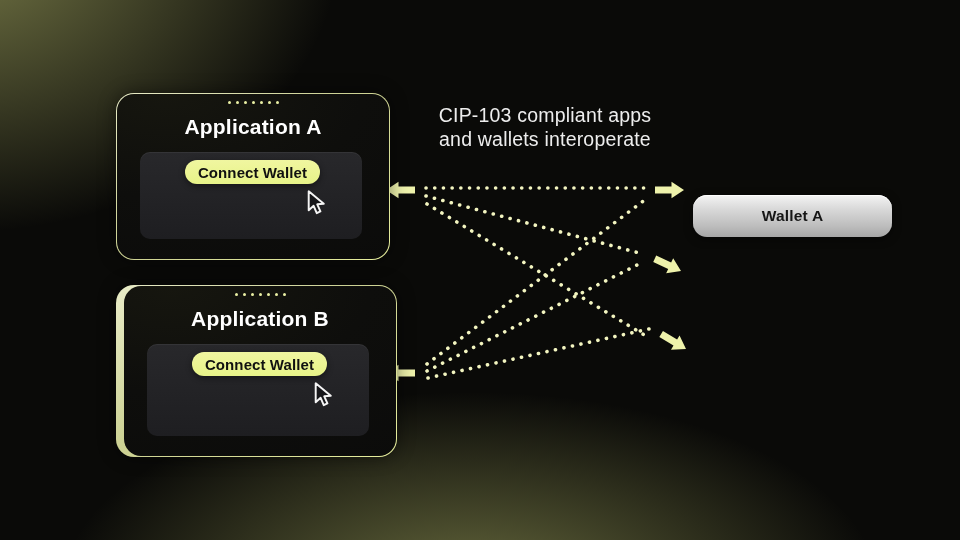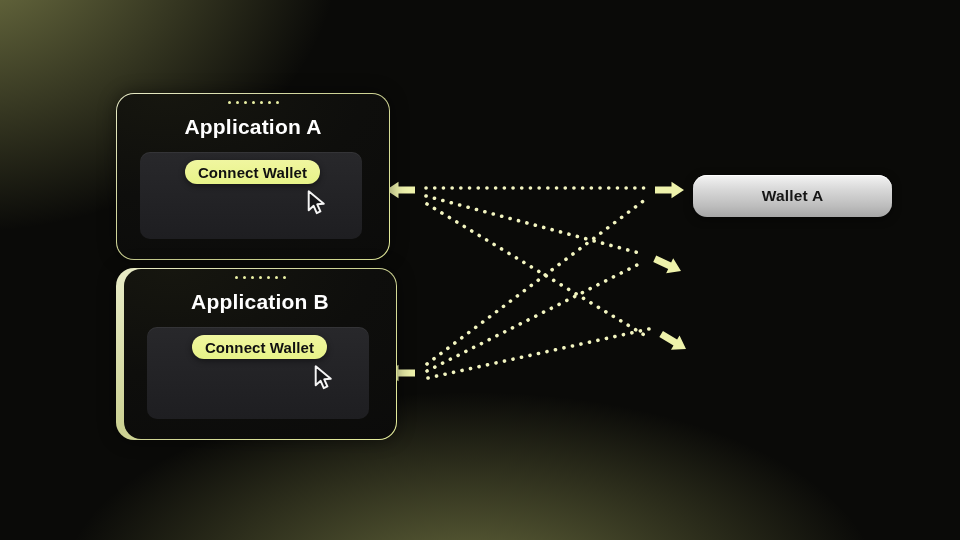--- a/index.html
+++ b/index.html
@@ -22,21 +22,21 @@
     font-size:19.5px;line-height:24px;font-weight:400;letter-spacing:.2px;
   }
   
   .app-card-border{
     position:absolute;left:100px;width:272px;border-radius:18px;padding:1px;
     background:linear-gradient(145deg,#e9ecc8 0%,#ccd193 45%,#e6ee9c 100%);
     box-shadow:0 0 18px rgba(0,0,0,.45);
     margin-left:16px;
   }
   .app-a{top:93px;height:165px;}
-  .app-b{top:268px;height:170px;padding-left:8px;}
+  .app-b{top:285px;height:170px;padding-left:8px;}
   .app-card{
     position:relative;width:100%;height:100%;border-radius:17px;box-sizing:border-box;
     background:radial-gradient(150% 130% at 18% 0%, #16160f 0%, #0e0e0c 48%, #0b0b0a 100%);
   }
   .dots-row{
     position:absolute;top:7px;left:0;right:0;
     display:flex;justify-content:center;gap:5px;
   }
   .dots-row span{width:3px;height:3px;border-radius:50%;background:var(--accent-dots,#eaf0a4);}
   .app-title{
@@ -57,35 +57,39 @@
     font-family:"Liberation Sans",sans-serif;
     box-shadow:0 2px 6px rgba(0,0,0,.45);
   }
   .cursor{position:absolute;left:167px;top:38px;width:19px;height:26px;}
   
   .wallet{
     position:absolute;left:693px;width:199px;height:42px;border-radius:14px;
     background:linear-gradient(180deg,#f4f4f4 0%,#dadada 32%,#bdbdbd 74%,#a6a6a6 100%);
     box-shadow:inset 0 1px 0 rgba(255,255,255,.9), 0 2px 8px rgba(0,0,0,.5);
     display:flex;align-items:center;justify-content:center;
-    color:var(--wallet-text,#161616);font-weight:700;font-size:15.5px;letter-spacing:.2px;
+    color:var(--wallet-text,#161616);font-weight:700;font-size:15.5px;letter-spacing:.2px;margin-top:20px;
   }
   .wallet-a{top:175px;}
   .wallet-b{top:251px;}
   .wallet-c{top:328px;}
   
   .overlay{position:absolute;left:0;top:0;width:960px;height:540px;pointer-events:none;}
   .conn-line{stroke:var(--dot-line,#f3f5c0);stroke-width:3.6;stroke-linecap:round;stroke-dasharray:0.1 8.6;fill:none;}
   .arrow{fill:var(--arrow,#eef2ab);}
 </style>
 </head>
 <body>
 
 <div class="stage">
 
+  <div class="heading">
+    <div>CIP-103 compliant apps</div>
+    <div>and wallets interoperate</div>
+  </div>
 
   <svg class="overlay" viewBox="0 0 960 540">
     <g id="conn-lines">
         <line x1="426" y1="188" x2="651" y2="188" class="conn-line"></line>
         <line x1="426" y1="196" x2="643" y2="254" class="conn-line"></line>
         <line x1="427" y1="204" x2="646" y2="336" class="conn-line"></line>
         <line x1="427" y1="364" x2="646" y2="199" class="conn-line"></line>
         <line x1="427" y1="371" x2="641" y2="263" class="conn-line"></line>
         <line x1="428" y1="378" x2="649" y2="329" class="conn-line"></line>
       </g>

